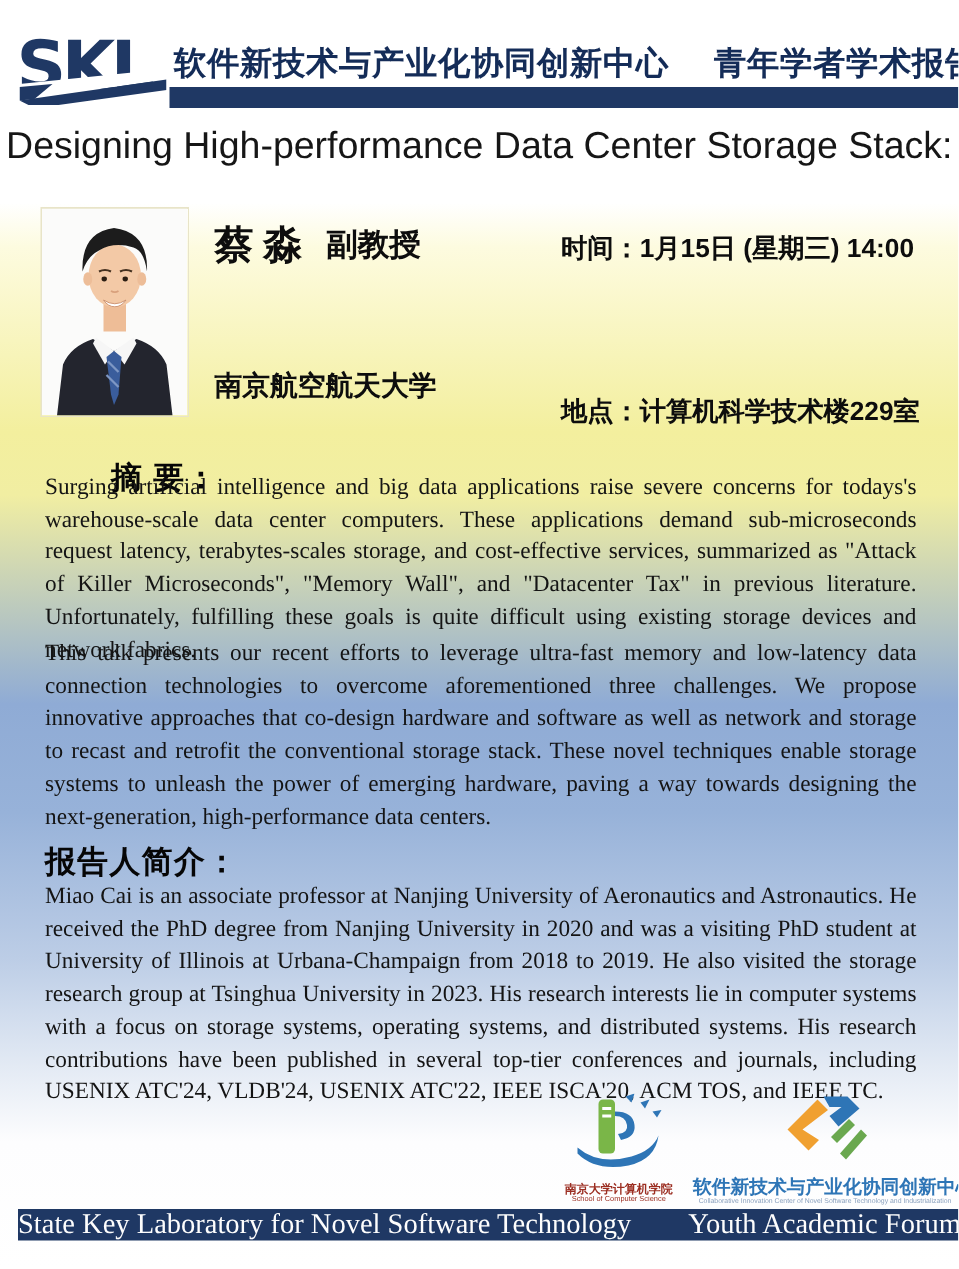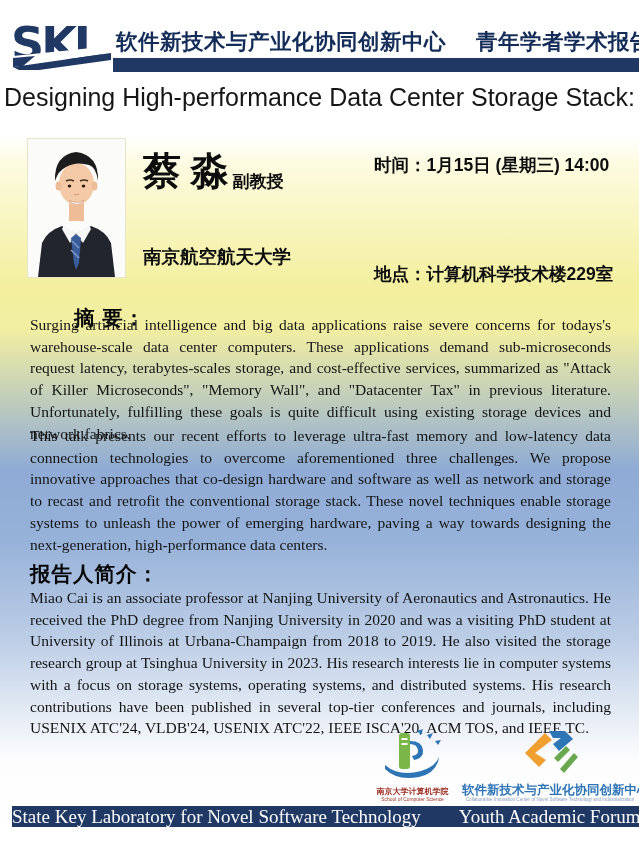--- a/index.html
+++ b/index.html
@@ -14,22 +14,22 @@
   .skl-logo{position:absolute;left:13px;top:20px;width:98px;height:52px;}
   .header-text{position:absolute;left:116px;top:27px;font-size:21.5px;font-weight:700;
     color:#142c58;white-space:nowrap;display:flex;gap:30px;letter-spacing:.5px;}
   .header-bar{position:absolute;left:113px;top:58px;right:0;height:14px;background:#1f3864;}
   
   .title{position:absolute;top:83px;left:0;width:639px;text-align:center;
     font-size:25px;line-height:28px;color:#161616;}
   
   .photo{position:absolute;left:28px;top:139px;width:97px;height:138px;box-shadow:0 0 0 1px #e8e4c8;}
   .name-row{position:absolute;left:143px;top:146px;display:flex;align-items:flex-end;color:#0d0d0d;}
-  .speaker-name{font-size:38px;font-family:"Liberation Serif",serif;font-weight:600;}
-  .speaker-rank{font-size:17px;margin-left:4px;padding-bottom:4px;font-weight:600;}
+  .speaker-name{font-size:26px;font-family:"Liberation Serif",serif;font-weight:600;}
+  .speaker-rank{font-size:21px;margin-left:16px;padding-bottom:4px;font-weight:600;}
   .time{position:absolute;left:374px;top:153px;font-size:17.5px;color:#0d0d0d;font-weight:600;}
   .affiliation{position:absolute;left:143px;top:244px;font-size:18.5px;color:#0d0d0d;font-weight:600;}
   .location{position:absolute;left:374px;top:262px;font-size:17.5px;color:#0d0d0d;font-weight:700;}
   
   .sec-heading{position:absolute;left:30px;font-size:20.5px;font-weight:700;color:#060606;letter-spacing:1px;}
   .h-abstract{top:304px;margin-left:44px;}
   .h-bio{top:560px;}
   .body-text{position:absolute;left:30px;width:581px;text-align:justify;
     font-family:"Liberation Serif",serif;font-size:15.5px;line-height:21.7px;color:#141414;}
   .p1{top:314px;}

